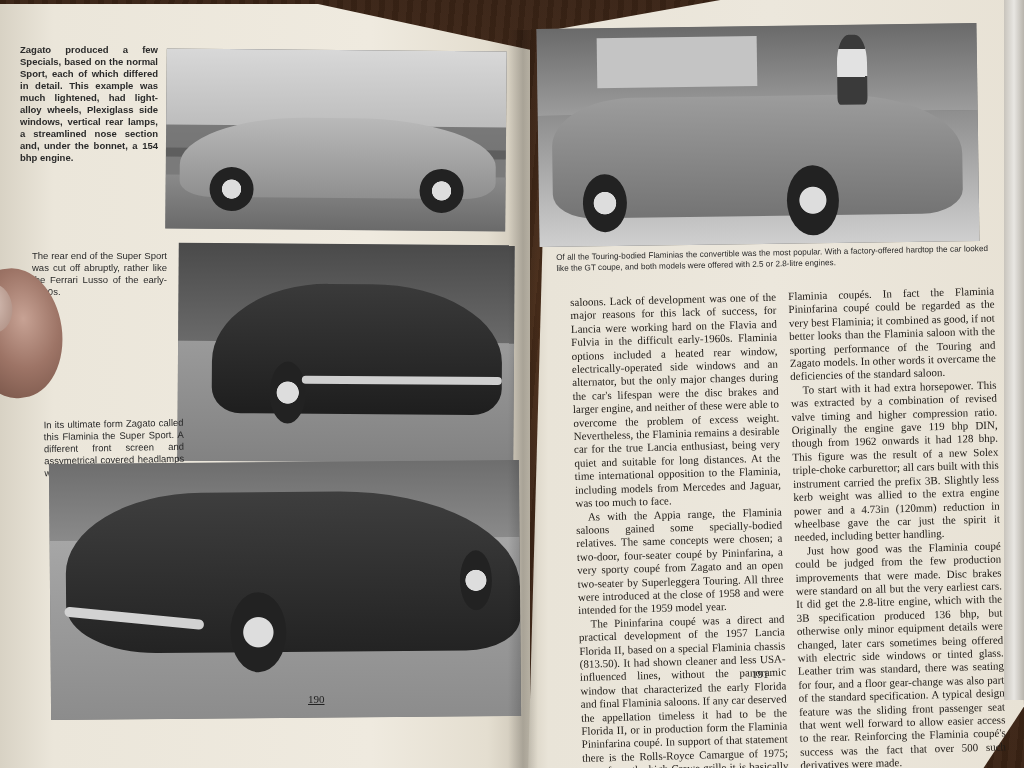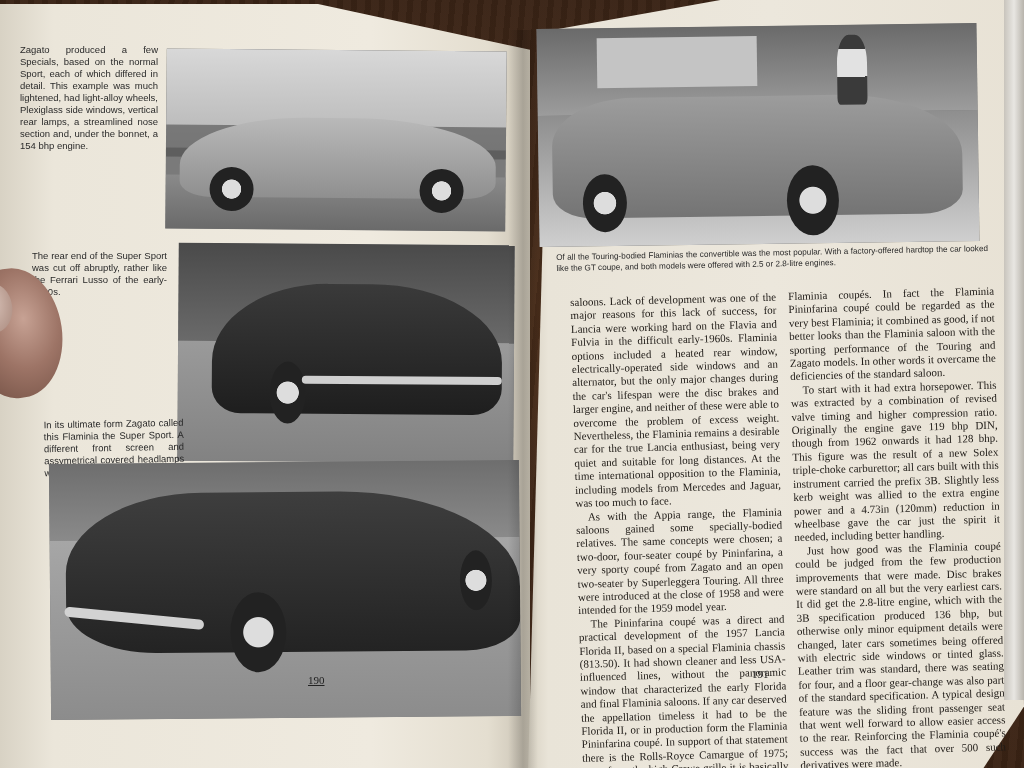--- a/index.html
+++ b/index.html
@@ -33,21 +33,21 @@
   .thumb-nail{position:absolute;left:6px;top:12px;width:40px;height:50px;border-radius:50%;
     background:radial-gradient(ellipse at 50% 40%,#d9c2b8,#a7877b);}
 </style>
 </head>
 <body>
 
 <div class="table-wood"></div>
 
 <div class="page-left"></div>
 
-<div class="caption" style="left:20px;top:44px;width:138px;">Zagato produced a few Specials, based on the normal Sport, each of which differed in detail. This example was much lightened, had light-alloy wheels, Plexiglass side windows, vertical rear lamps, a streamlined nose section and, under the bonnet, a 154 bhp engine.</div>
+<div class="caption" style="left:20px;top:44px;width:138px;font-weight:bold;">Zagato produced a few Specials, based on the normal Sport, each of which differed in detail. This example was much lightened, had light-alloy wheels, Plexiglass side windows, vertical rear lamps, a streamlined nose section and, under the bonnet, a 154 bhp engine.</div>
 
 <div class="photo" style="left:166px;top:50px;width:340px;height:180px;transform:rotate(0.5deg);">
   <div class="sky" style="background:linear-gradient(180deg,#d8d8d8,#b5b5b5);"></div>
   <div class="ground" style="height:30%;background:linear-gradient(180deg,#8a8a8a,#6a6a6a);"></div>
   <div style="position:absolute;left:0;right:0;top:42%;height:18%;background:#4b4b4b;opacity:.6;"></div>
   <div class="car" style="left:14px;top:68px;width:316px;height:80px;background:linear-gradient(180deg,#b9b9b9,#8f8f8f);"></div>
   <div class="wheel" style="left:44px;top:118px;width:44px;height:44px;"></div>
   <div class="wheel" style="left:254px;top:118px;width:44px;height:44px;"></div>
 </div>
 
@@ -65,21 +65,21 @@
 
 <div class="photo" style="left:50px;top:462px;width:470px;height:256px;transform:rotate(-0.5deg);">
   <div class="sky" style="height:30%;background:linear-gradient(180deg,#6e6e6e,#8a8a8a);"></div>
   <div class="ground" style="height:70%;background:linear-gradient(180deg,#a6a6a6,#8c8c8c);"></div>
   <div class="car" style="left:16px;top:30px;width:454px;height:160px;background:linear-gradient(180deg,#3e3e3e,#232323);border-radius:30% 40% 12% 20%/50% 60% 20% 30%;"></div>
   <div class="wheel" style="left:180px;top:130px;width:56px;height:80px;"></div>
   <div class="wheel" style="left:410px;top:90px;width:32px;height:60px;"></div>
   <div style="position:absolute;left:14px;top:150px;width:140px;height:10px;background:#d2d2d2;border-radius:5px;transform:rotate(6deg);"></div>
 </div>
 
-<div class="page-num" style="left:308px;top:674px;text-decoration:underline;">190</div>
+<div class="page-num" style="left:308px;top:693px;text-decoration:underline;">190</div>
 
 <div class="thumb">
     <div class="thumb-nail"></div>
   </div>
 
 <div class="page-right"></div>
 <div class="spine-shadow"></div>
 <div class="cover-edge"></div>
 
 <div class="photo" style="left:538px;top:26px;width:440px;height:218px;transform:rotate(-0.8deg);">

